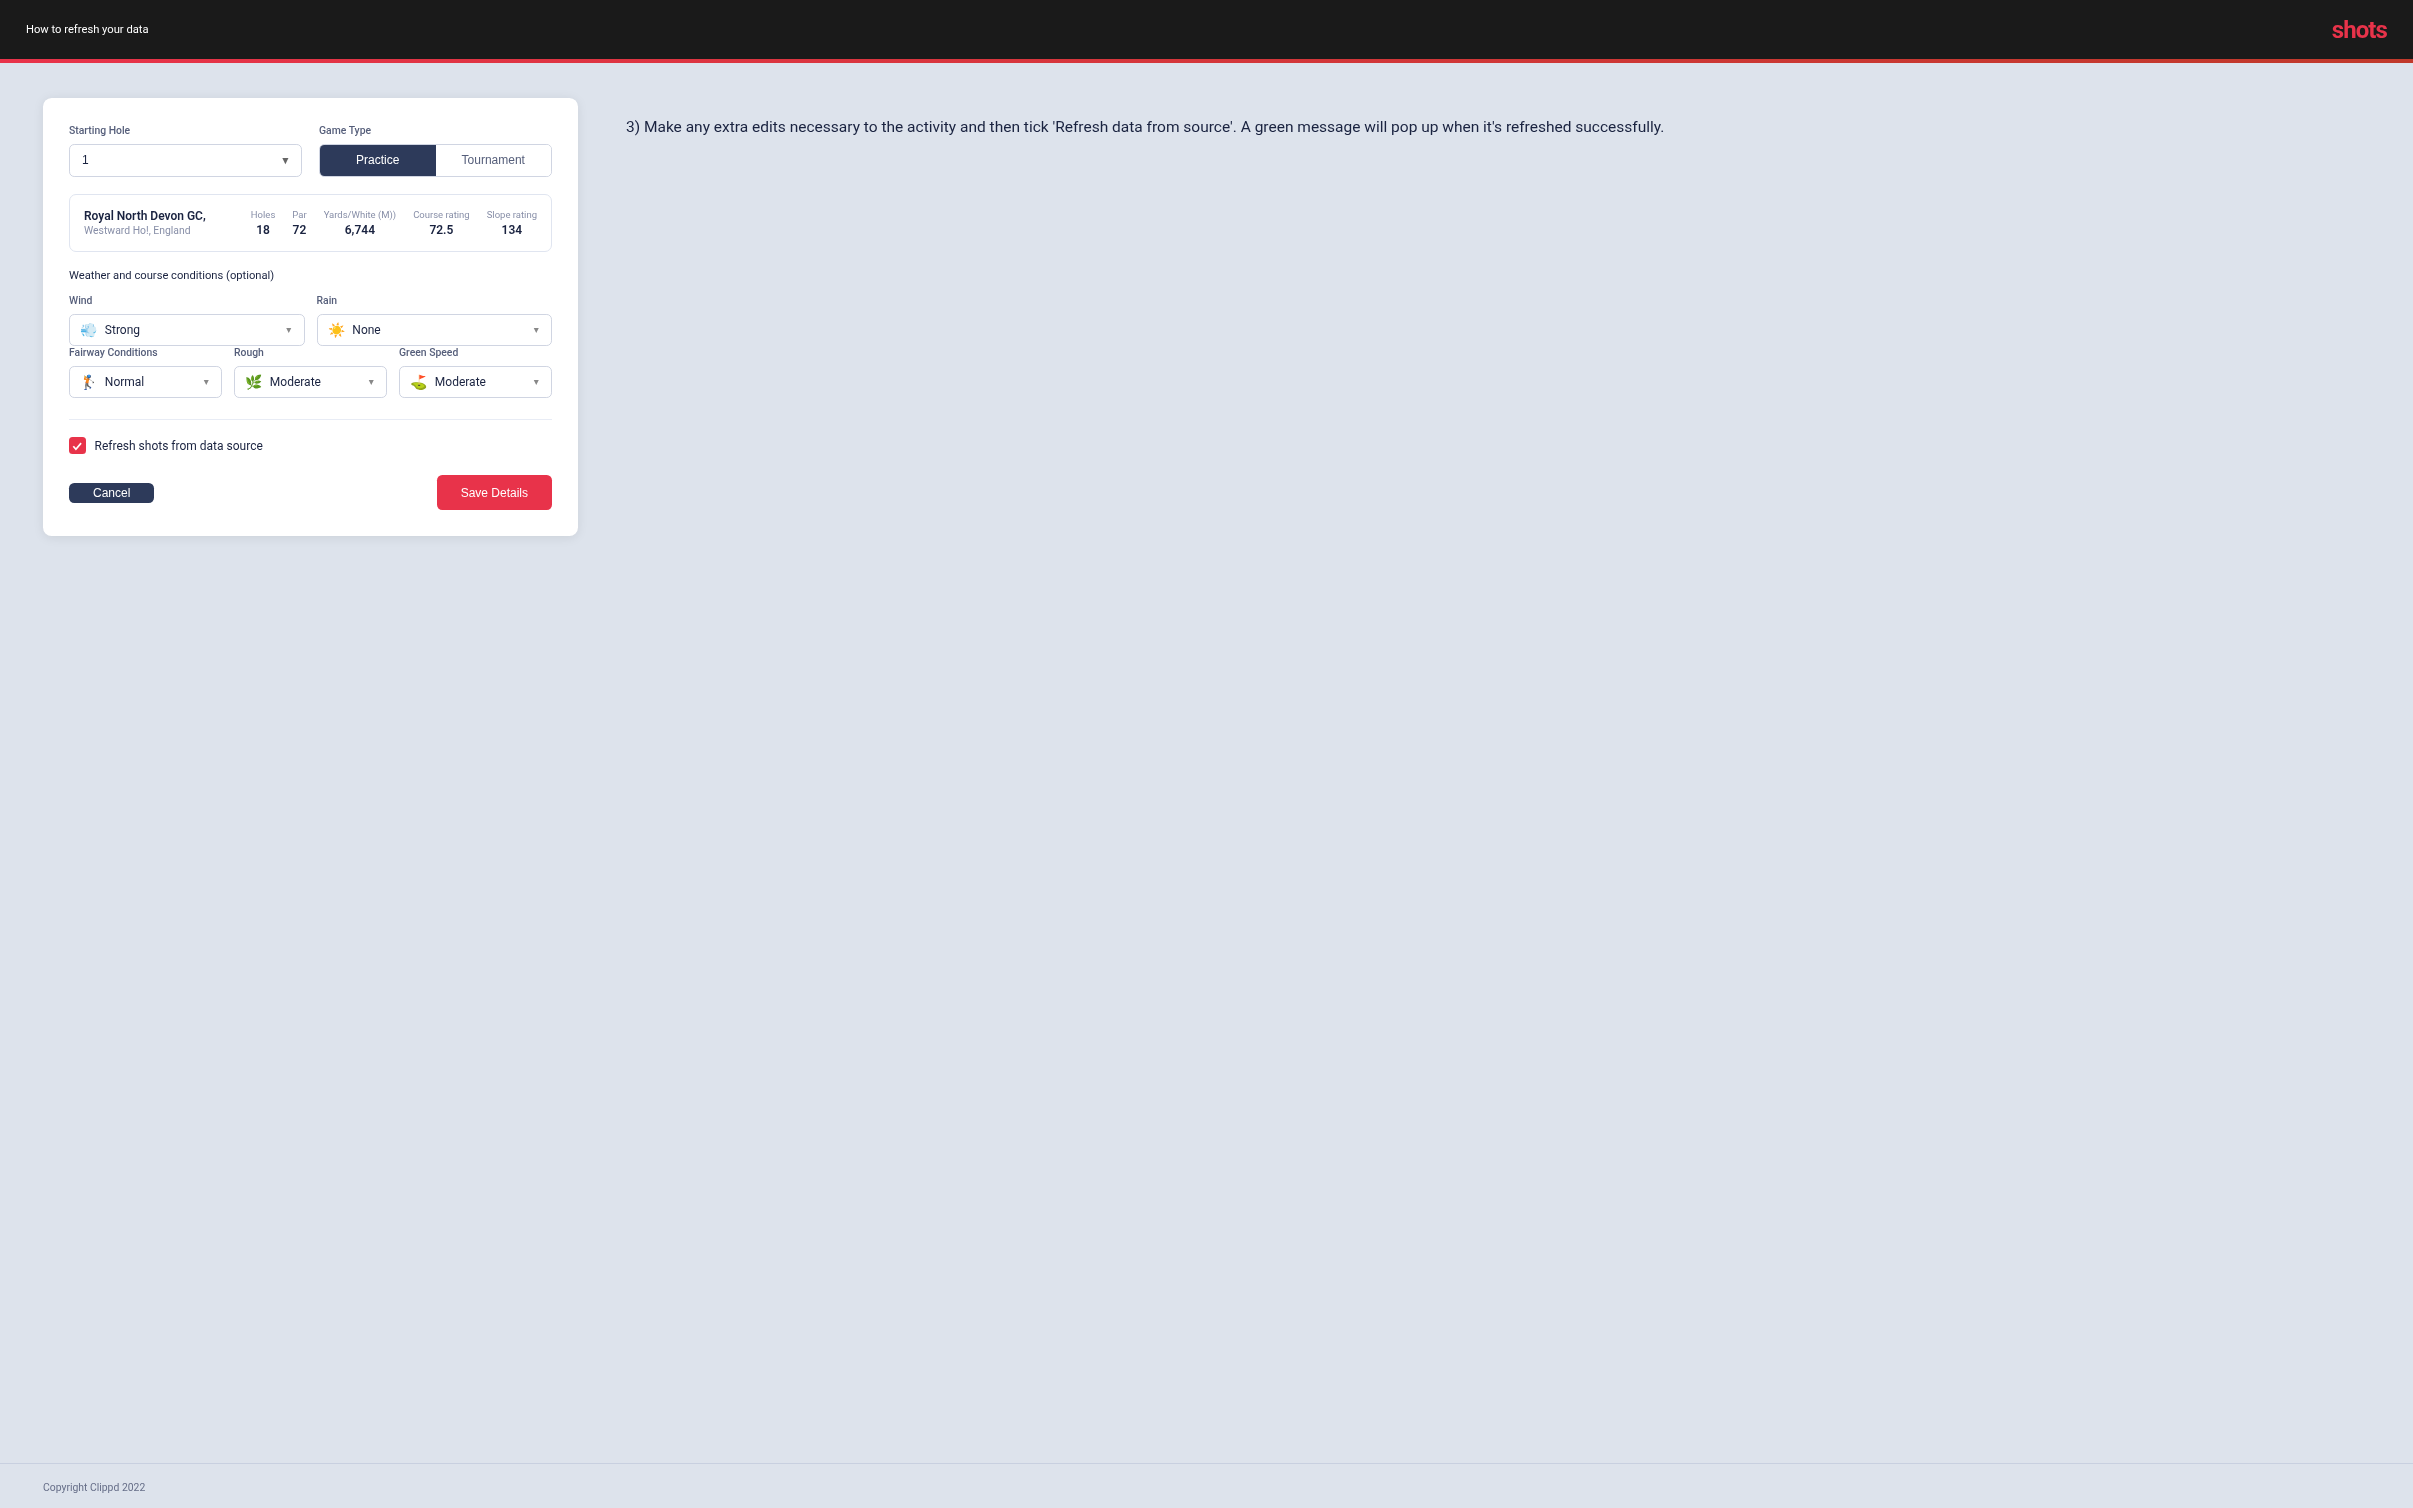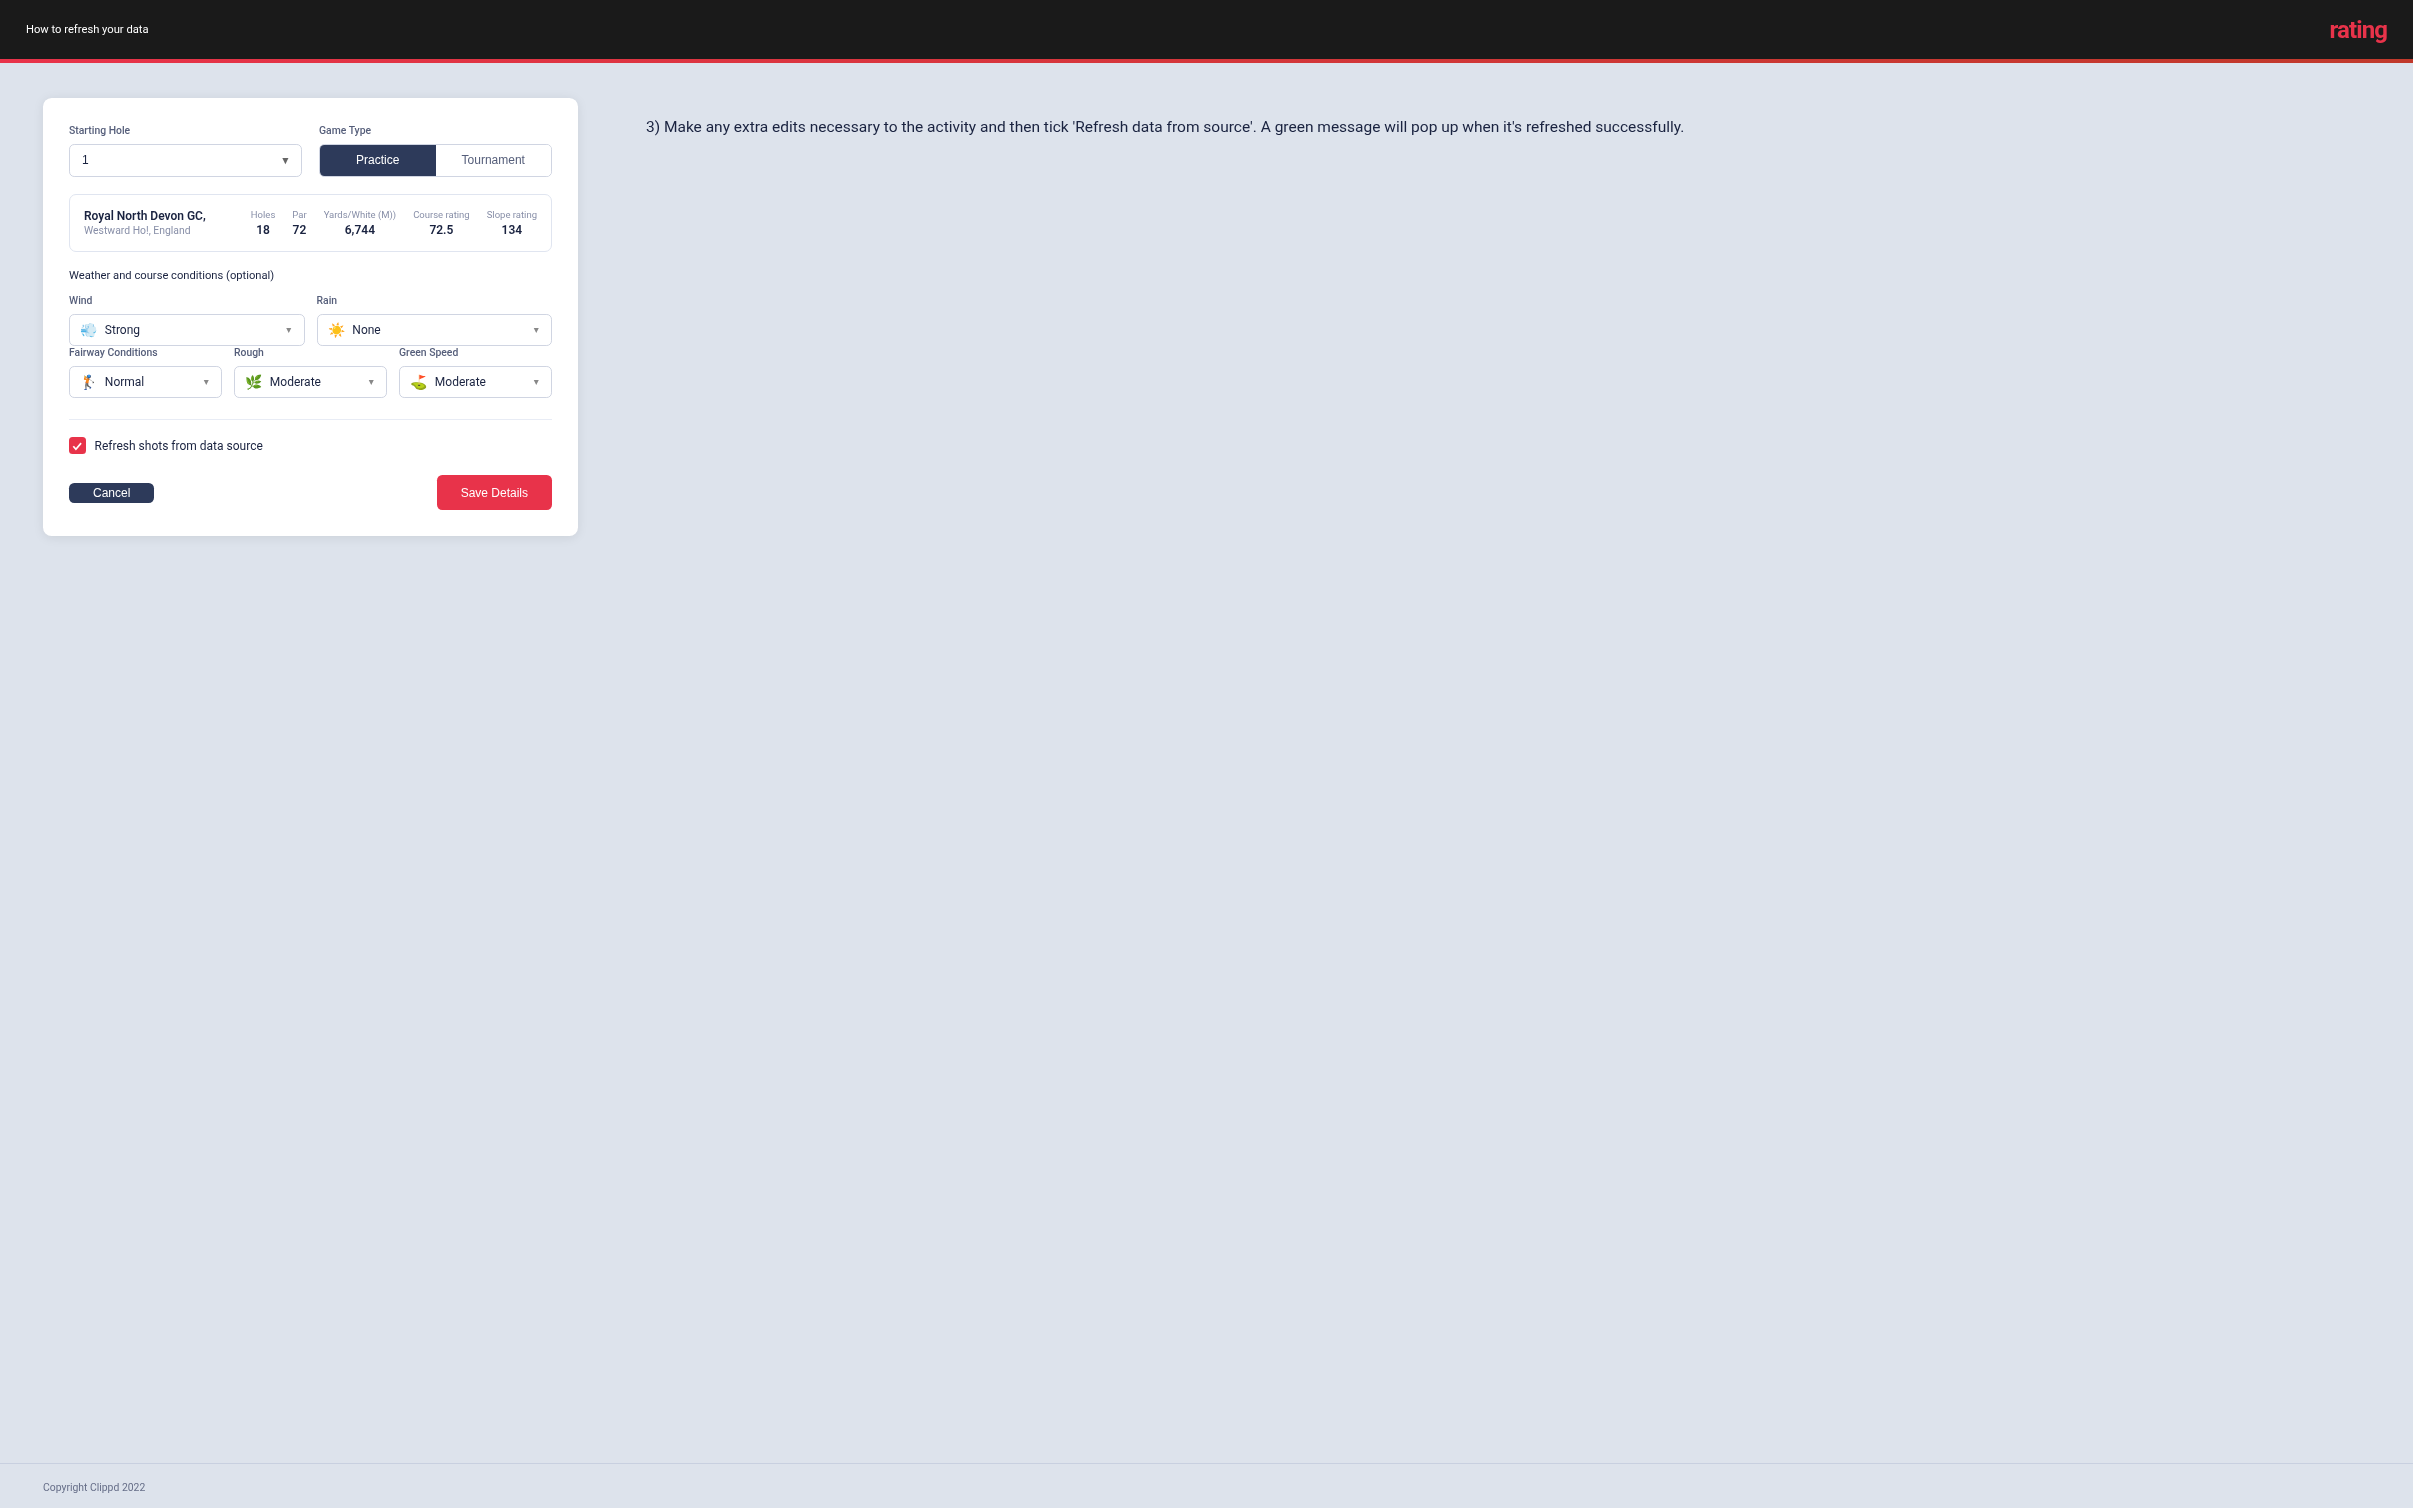--- a/index.html
+++ b/index.html
@@ -54,21 +54,21 @@
 
     .page-subtitle {
       color: #3a4560;
       font-size: 14.7px;
       font-weight: 400;
       margin-bottom: 35px;
     }
 
     .content-area {
       display: flex;
-      gap: 68px;
+      gap: 48px;
       align-items: flex-start;
     }
 
     .form-card {
       background: #ffffff;
       border-radius: 8.6px;
       padding: 26px;
       flex: 0 0 535px;
       box-shadow: 0 1.7px 10.4px rgba(0,0,0,0.08);
     }
@@ -323,21 +323,21 @@
     .footer-text {
       font-size: 10.4px;
       color: #666e88;
     }
   </style>
 </head>
 <body>
 
 <div class="top-bar">
   <span class="top-bar-title">How to refresh your data</span>
-  <span class="logo">rating</span>
+  <span class="logo">shots</span>
 </div>
 
 <div class="accent-bar"></div>
 
 <div class="main-content">
 
   <div class="content-area">
 
     <div class="form-card">
 

